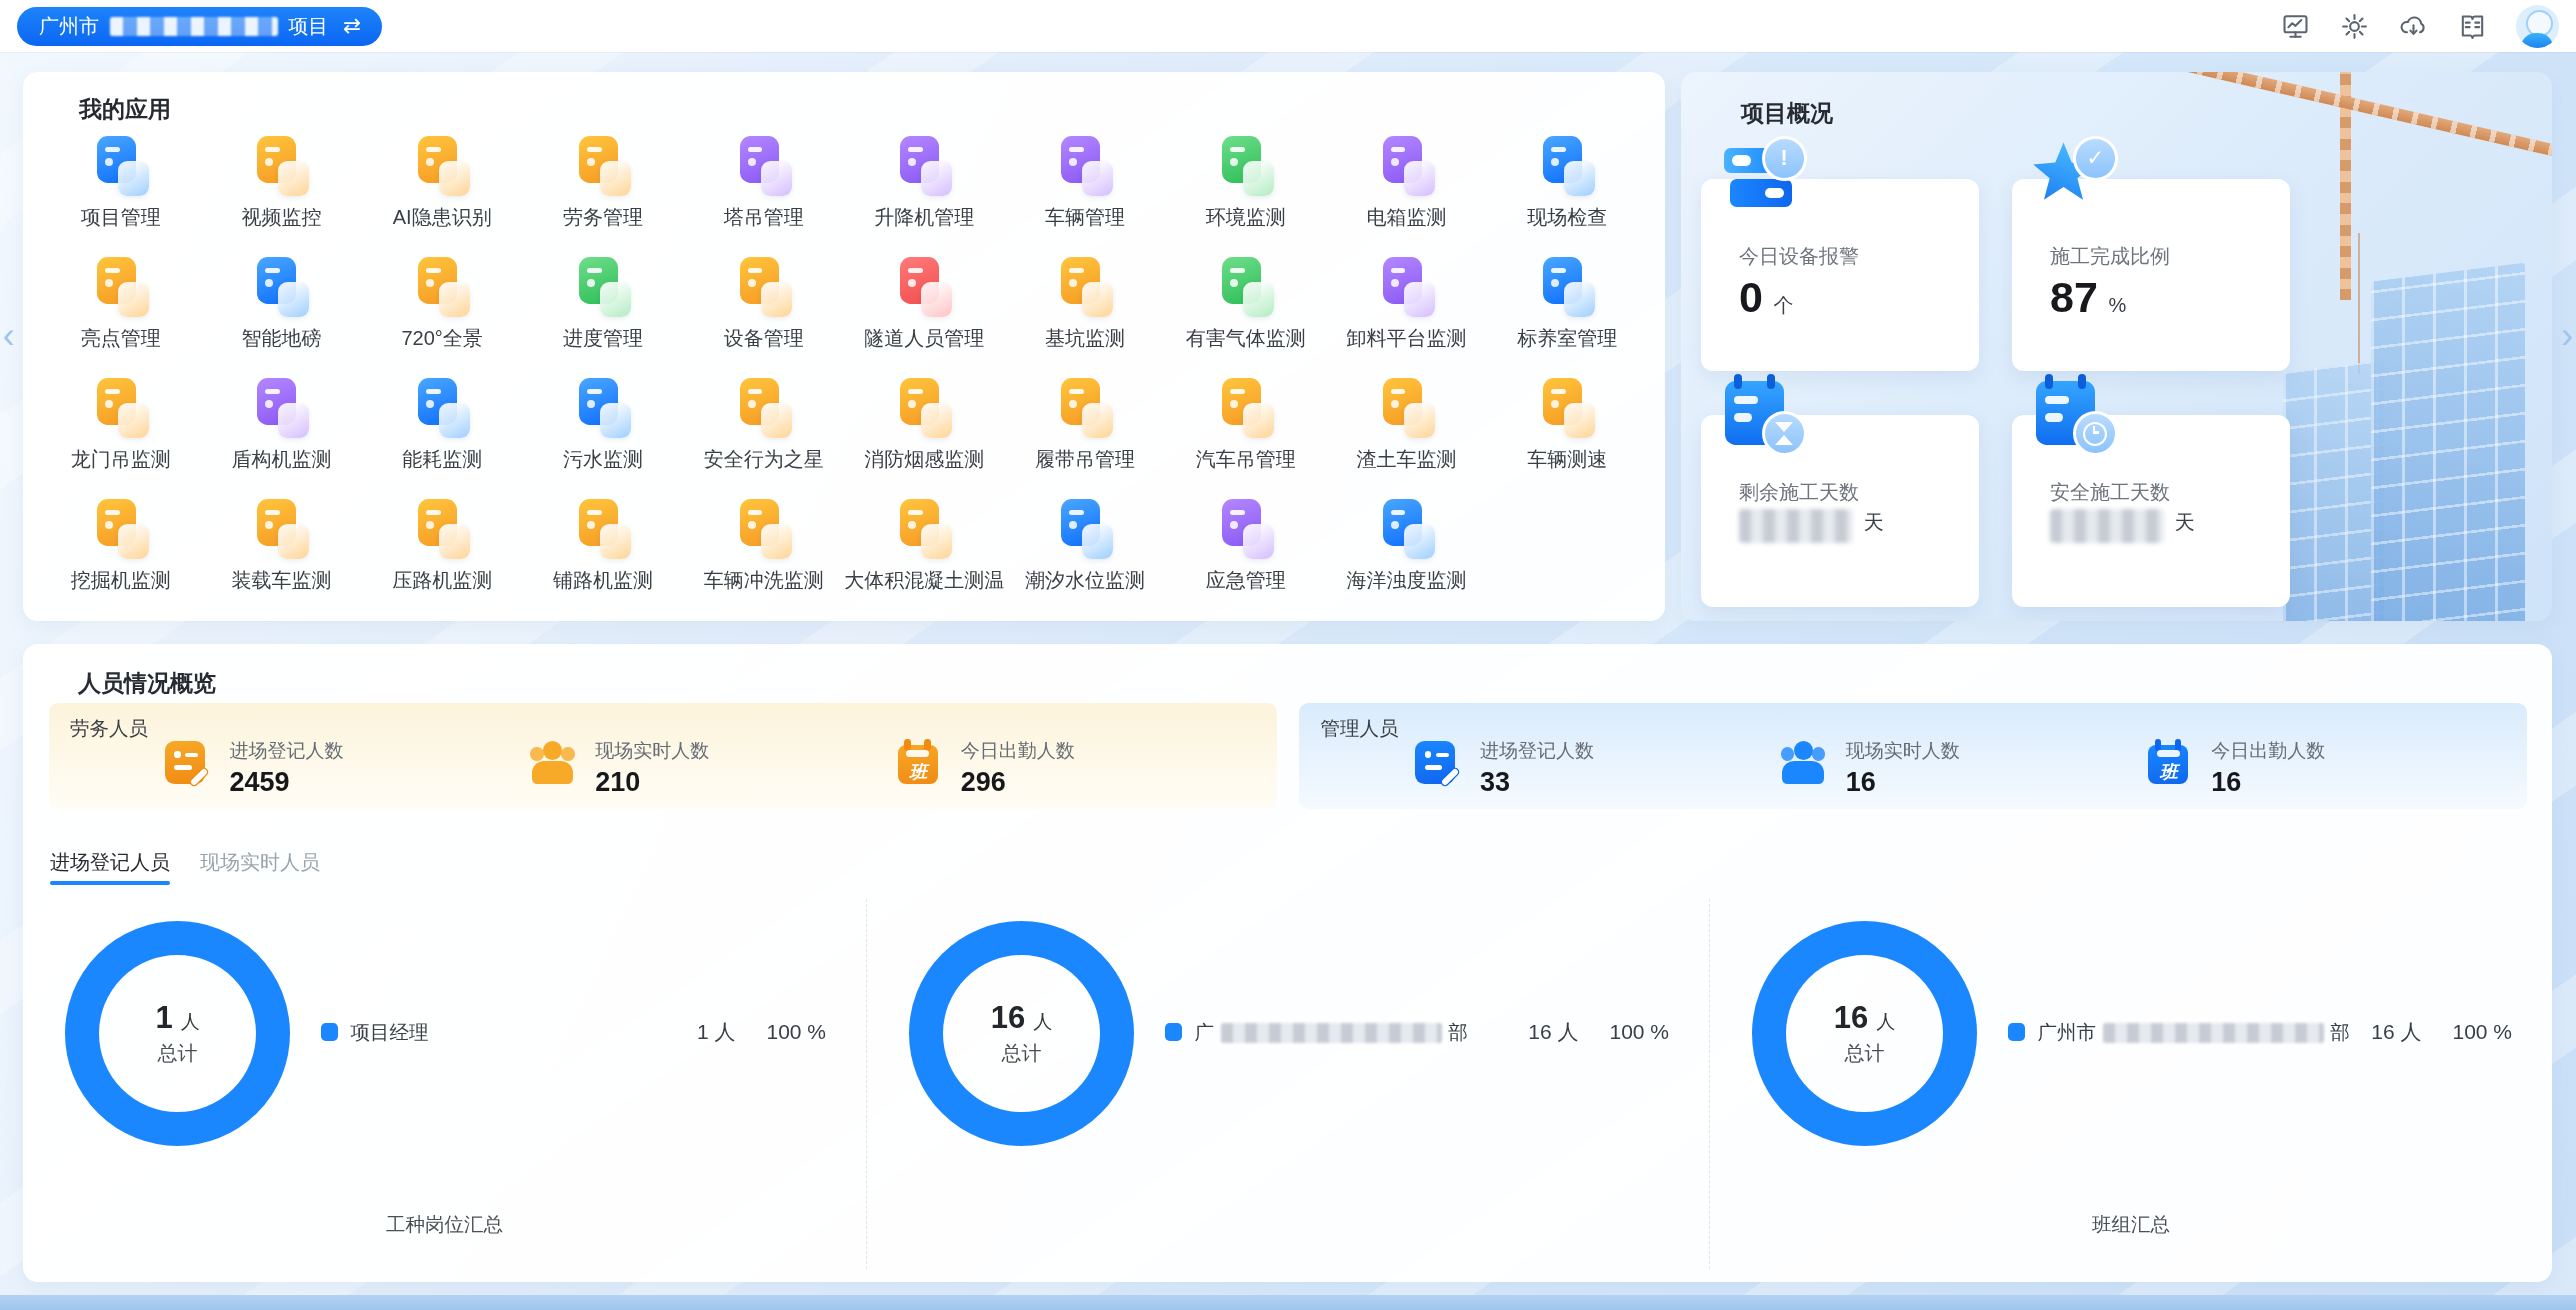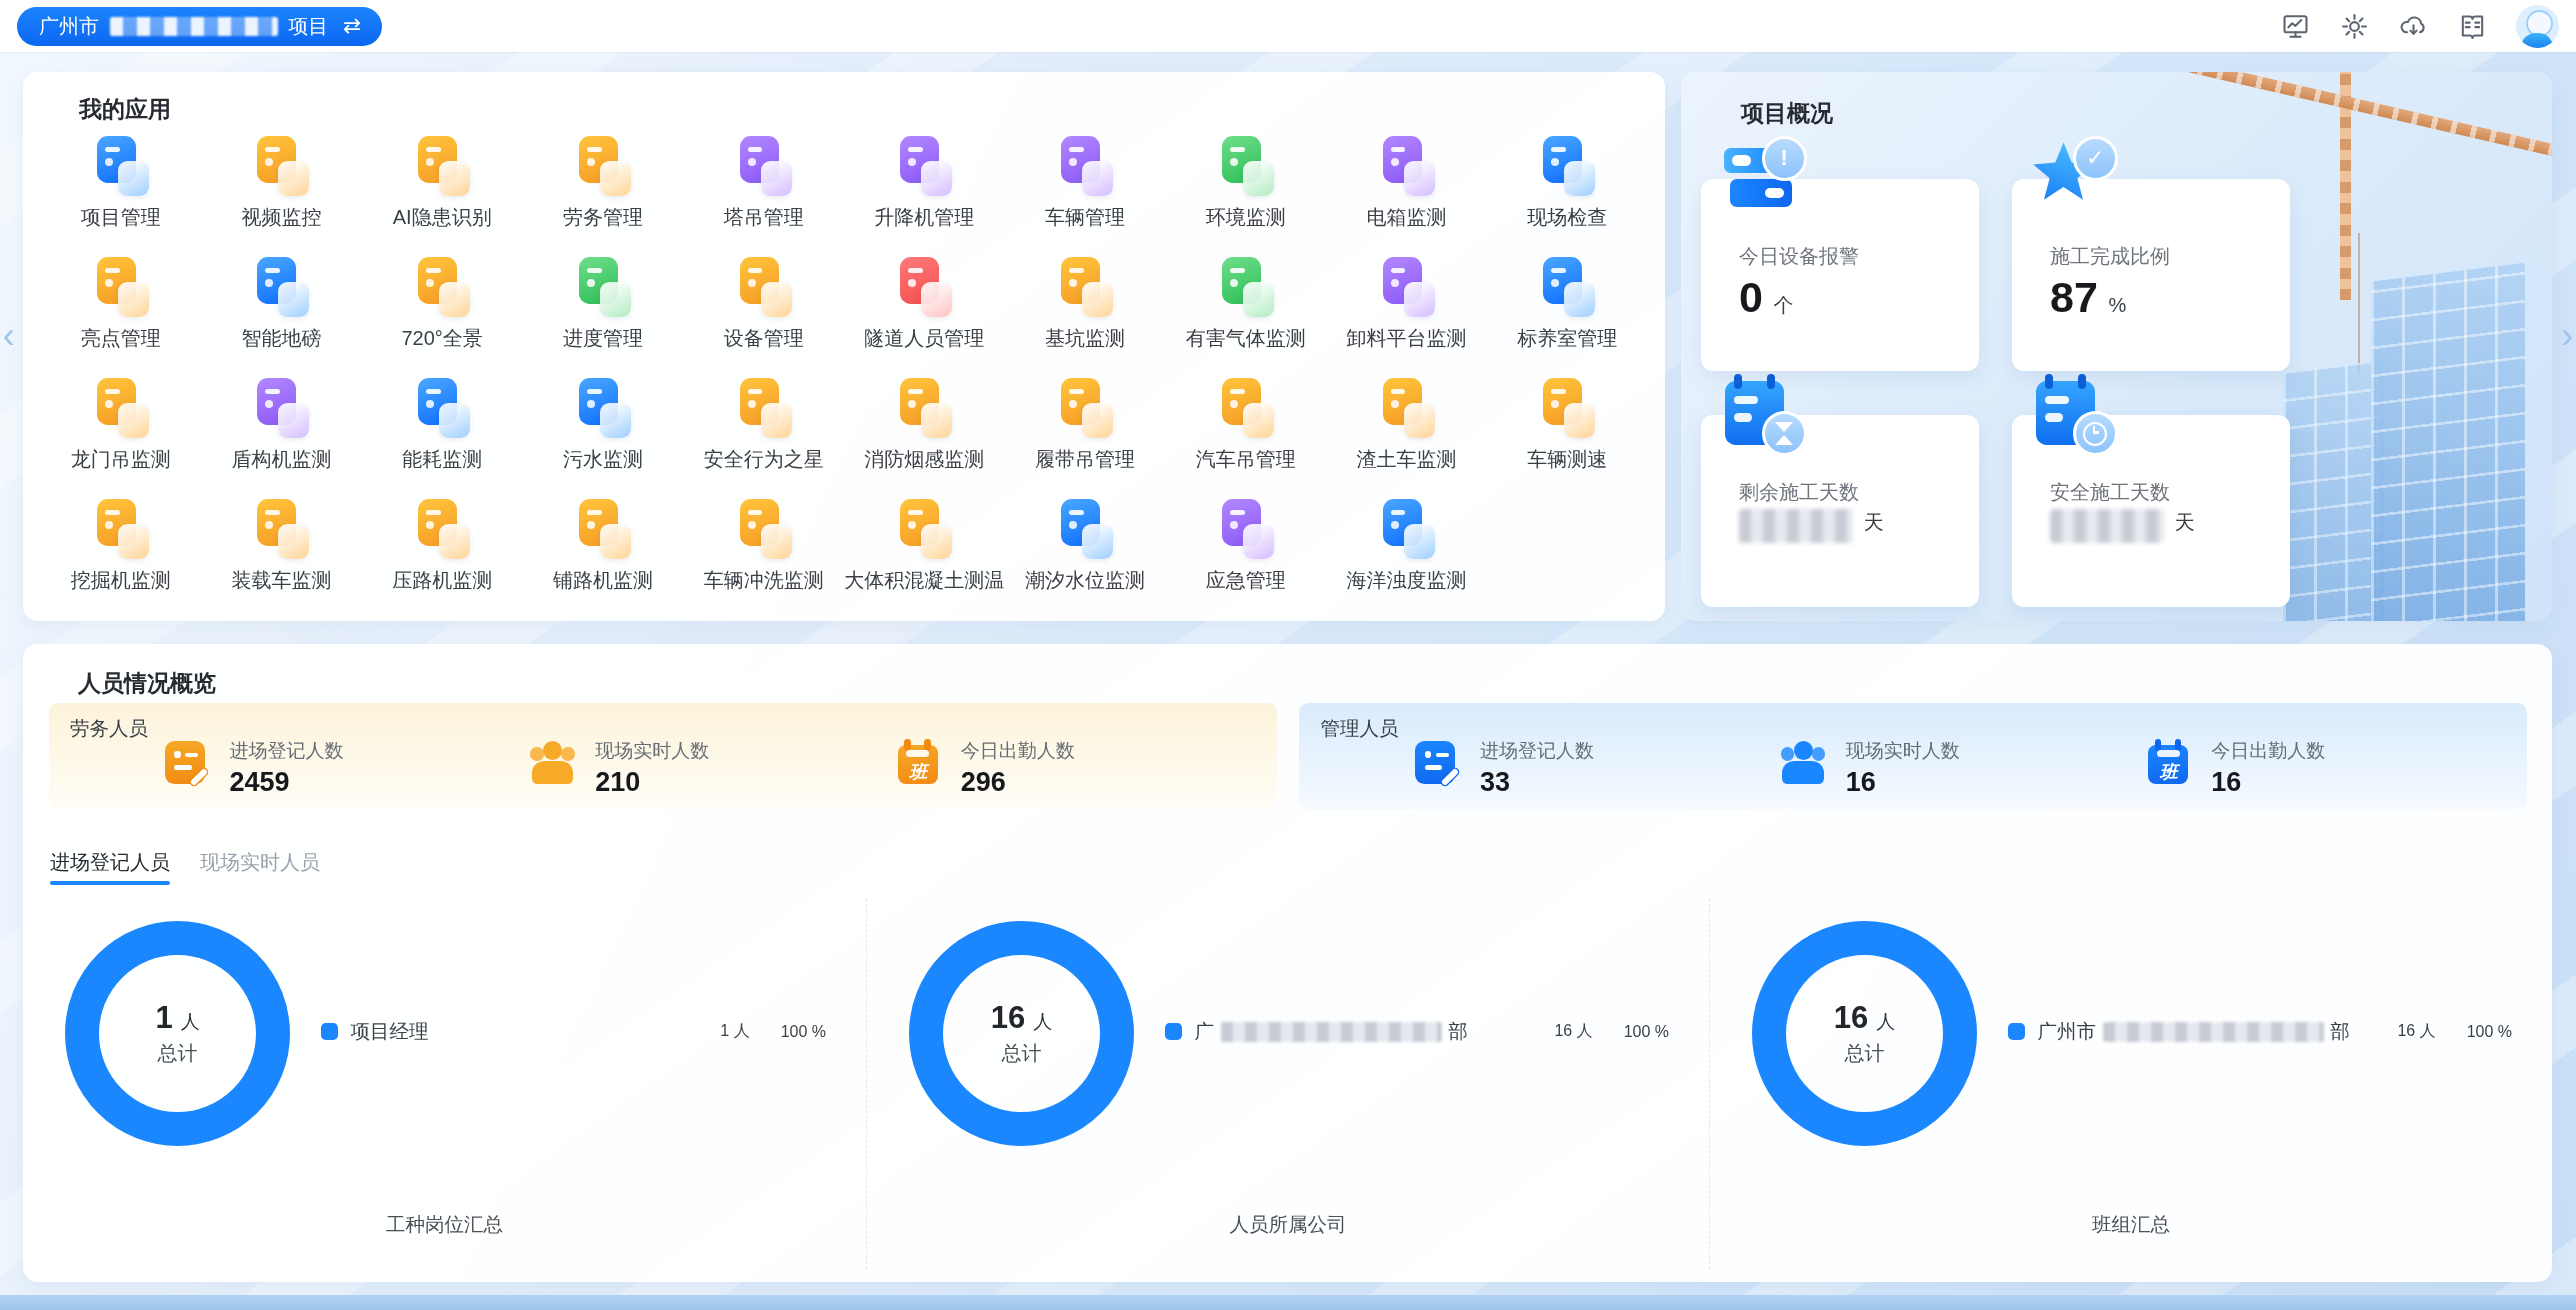--- a/index.html
+++ b/index.html
@@ -154,21 +154,21 @@
   .donut{position:absolute;left:42px;top:21.5px;width:225px;height:225px;border-radius:50%;
     border:34px solid #1b87ff;box-sizing:border-box;
     display:flex;flex-direction:column;align-items:center;justify-content:center;}
   .d-top{display:flex;align-items:baseline;gap:8px;}
   .d-num{font-size:31px;font-weight:700;color:#23262b;}
   .d-unit{font-size:19px;color:#33373c;}
   .d-lab{font-size:20px;color:#4a4f55;margin-top:4px;}
   .legend{position:absolute;left:298px;right:40px;top:119px;display:flex;align-items:center;justify-content:space-between;}
   .lg-left{display:flex;align-items:center;gap:12px;font-size:19.5px;color:#3a3f46;}
   .swatch{width:17.4px;height:17.4px;border-radius:4.7px;background:#1b87ff;flex:none;}
-  .lg-right{display:flex;align-items:center;gap:31px;font-size:16px;color:#3a3f46;}
+  .lg-right{display:flex;align-items:center;gap:31px;font-size:21px;color:#3a3f46;}
   .chart-foot{position:absolute;left:0;right:0;bottom:31px;text-align:center;font-size:19.5px;color:#4a4f55;}
 
   
   .redact{display:inline-block;border-radius:2.7px;vertical-align:-2.7px;
     background:repeating-linear-gradient(90deg,#c7ccd4 0 12px,#e6e9ee 12px 24px),
                repeating-linear-gradient(0deg,rgba(255,255,255,.55) 0 5.4px,rgba(0,0,0,0) 5.4px 10.7px);
     filter:blur(1.7px);}
   .redact.light{background:repeating-linear-gradient(90deg,rgba(255,255,255,.92) 0 13.4px,rgba(255,255,255,.35) 13.4px 27px);filter:blur(1.3px);}
   .pill-redact{width:168px;height:19px;}
   .legend-redact{width:221px;height:20px;margin:0 6.7px;vertical-align:-4px;}
@@ -707,21 +707,20 @@
      <div class="legend">
        <div class="lg-left">
             <span class="swatch" style="background: rgb(27, 135, 255);"></span>
          <span class="lg-name">广<span class="redact legend-redact"></span>部</span>
           </div>
        <div class="lg-right">
             <span class="lg-count">16 人</span>
          <span class="lg-pct">100 %</span>
           </div>
      </div>
-     <div class="chart-foot">人员所属公司</div>
       </div>
       <div class="chart-col">
         <div class="donut" style="border-color: rgb(27, 135, 255);">
        <div class="d-top">
             <span class="d-num">16</span>
        <span class="d-unit">人</span>
           </div>
        <div class="d-lab">总计</div>
      </div>
      <div class="legend">

